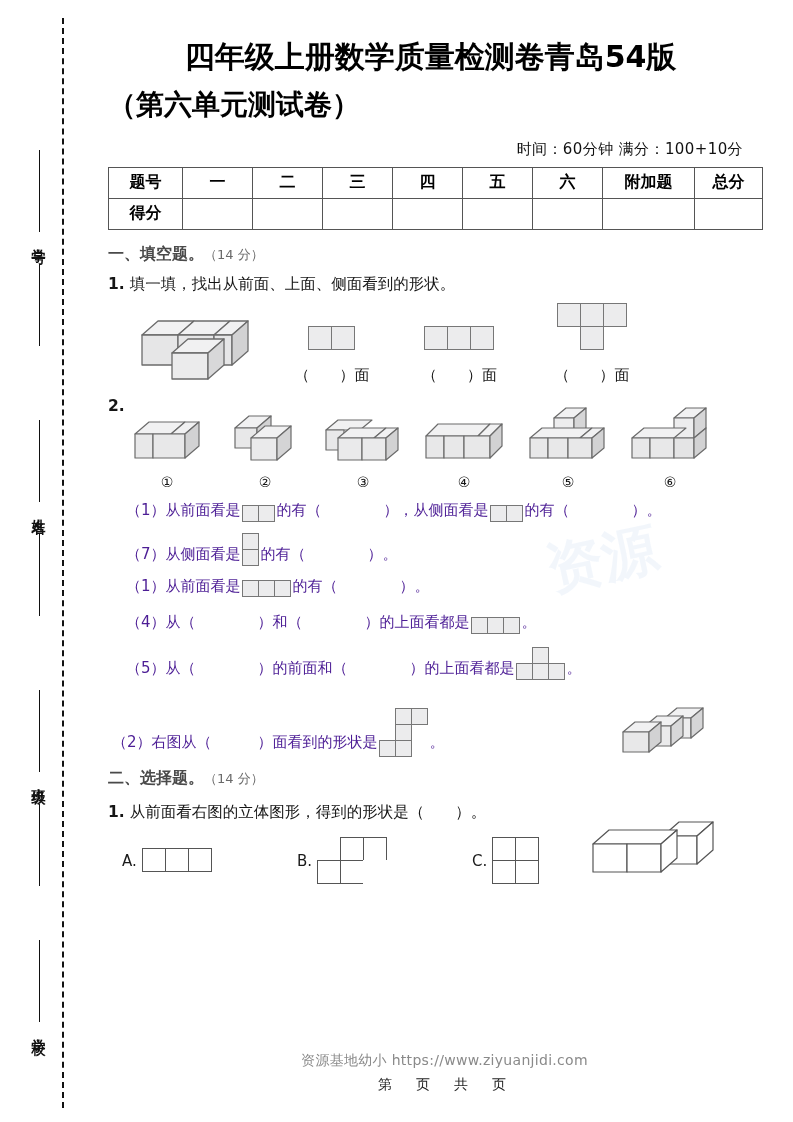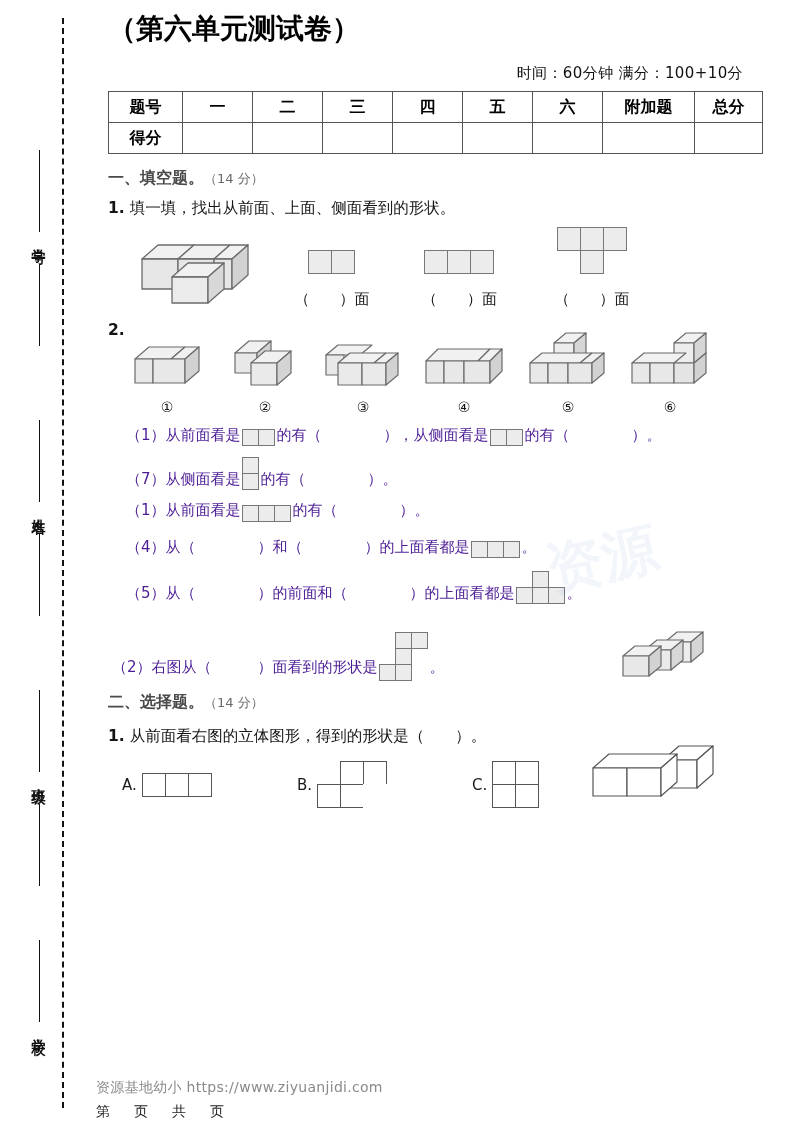--- a/index.html
+++ b/index.html
@@ -184,22 +184,23 @@
     font-family: "DejaVu Sans", sans-serif;
     font-size: 56px; font-weight: bold;
     color: #2a6fc9;
     transform: rotate(-12deg);
     line-height: 1;
   }
 
   
   .footer {
     position: absolute;
-    left: 96px; bottom: 1px;
+    left: 96px; bottom: 28px;
     width: 697px;
+    text-align: center;
   }
   .footer .src {
     font-size: 14px;
     font-family: "DejaVu Sans", sans-serif;
     color: #8a8a8a;
     letter-spacing: .3px;
   }
   .footer .pg {
     margin-top: 6px;
     font-size: 14px;
@@ -233,20 +234,21 @@
   </div>
 
   <div class="seal-block" style="top:940px">
     <div class="seal-rule"></div>
     <div class="seal-text">学校：</div>
   </div>
 </div>
 
 <div class="page">
 
+  <div class="title1">四年级上册数学质量检测卷青岛54版</div>
   <div class="title2">（第六单元测试卷）</div>
 
   <div class="meta-line">时间：60分钟  满分：100+10分</div>
 
   <table class="score">
     <tbody>
         <tr>
       <td class="hd">题号</td>
       <td class="num">一</td>
       <td class="num">二</td>

